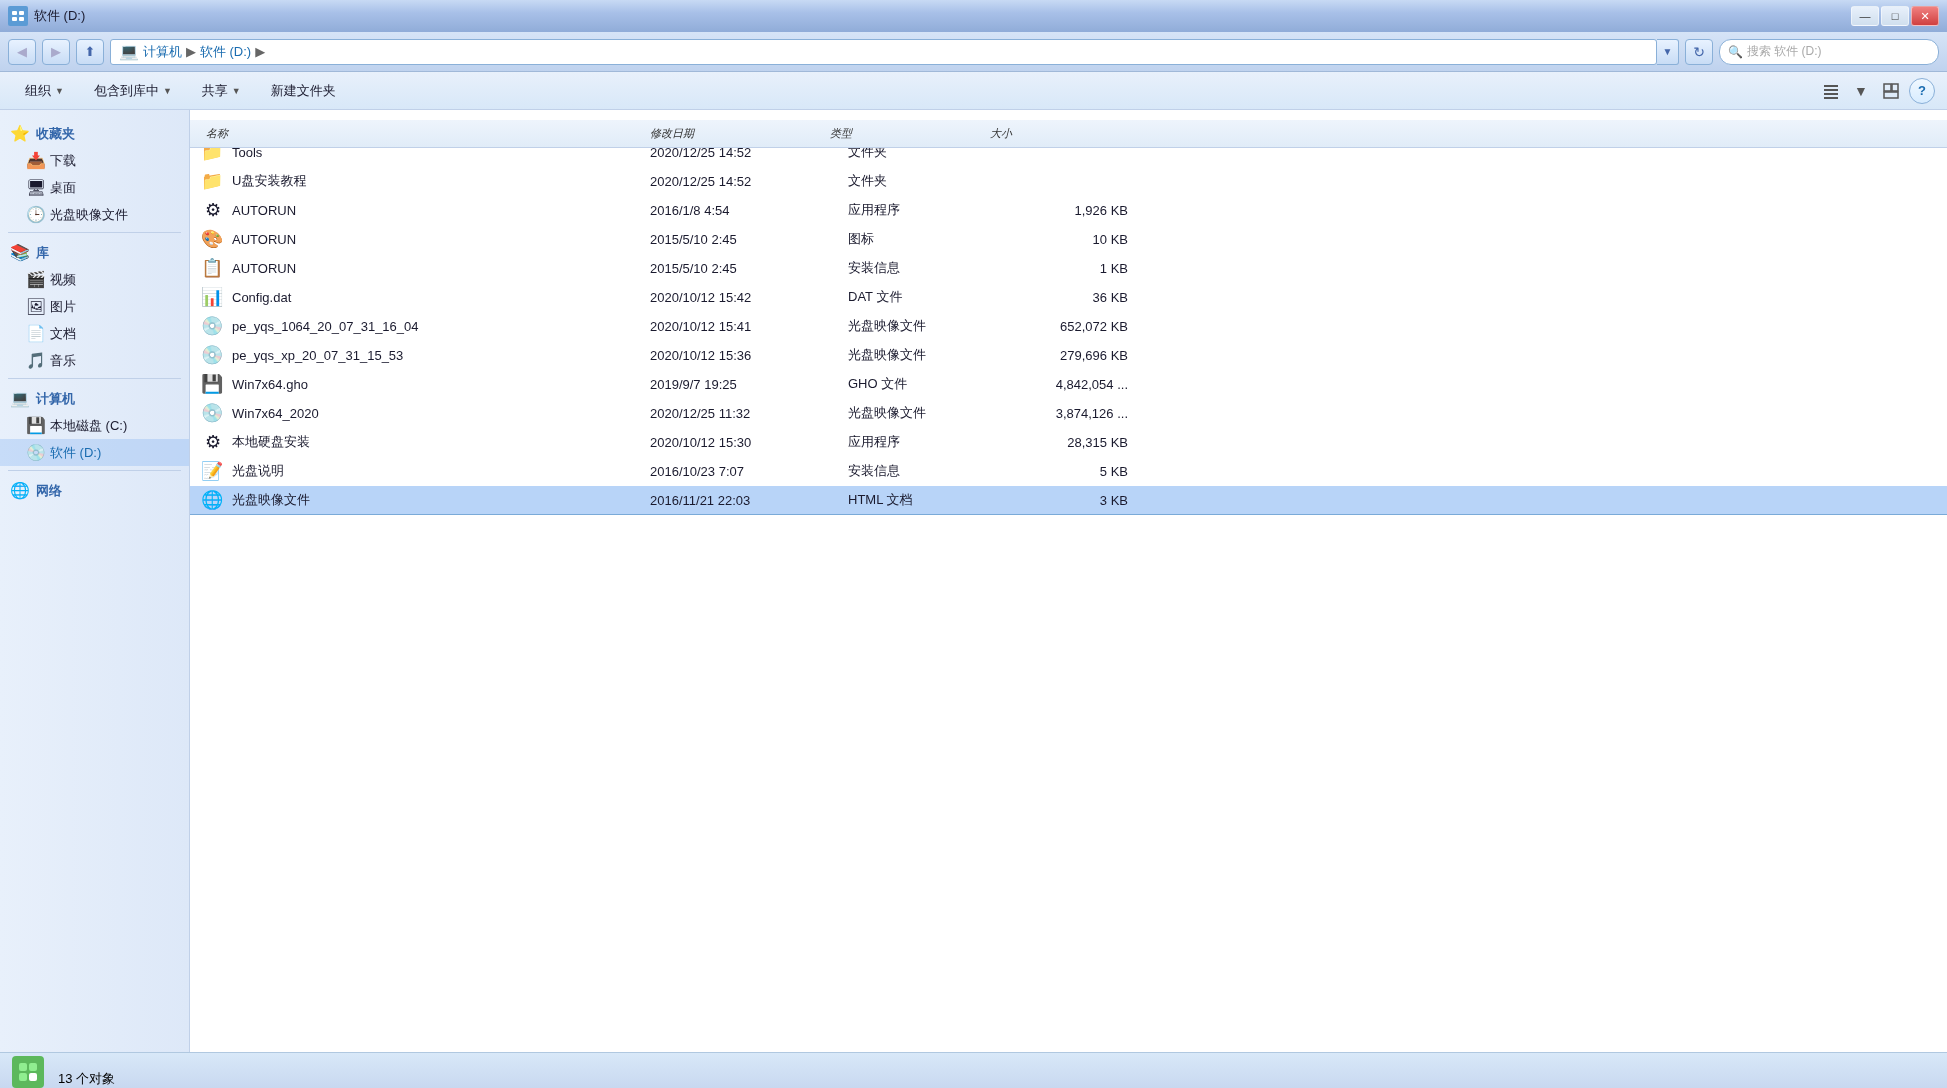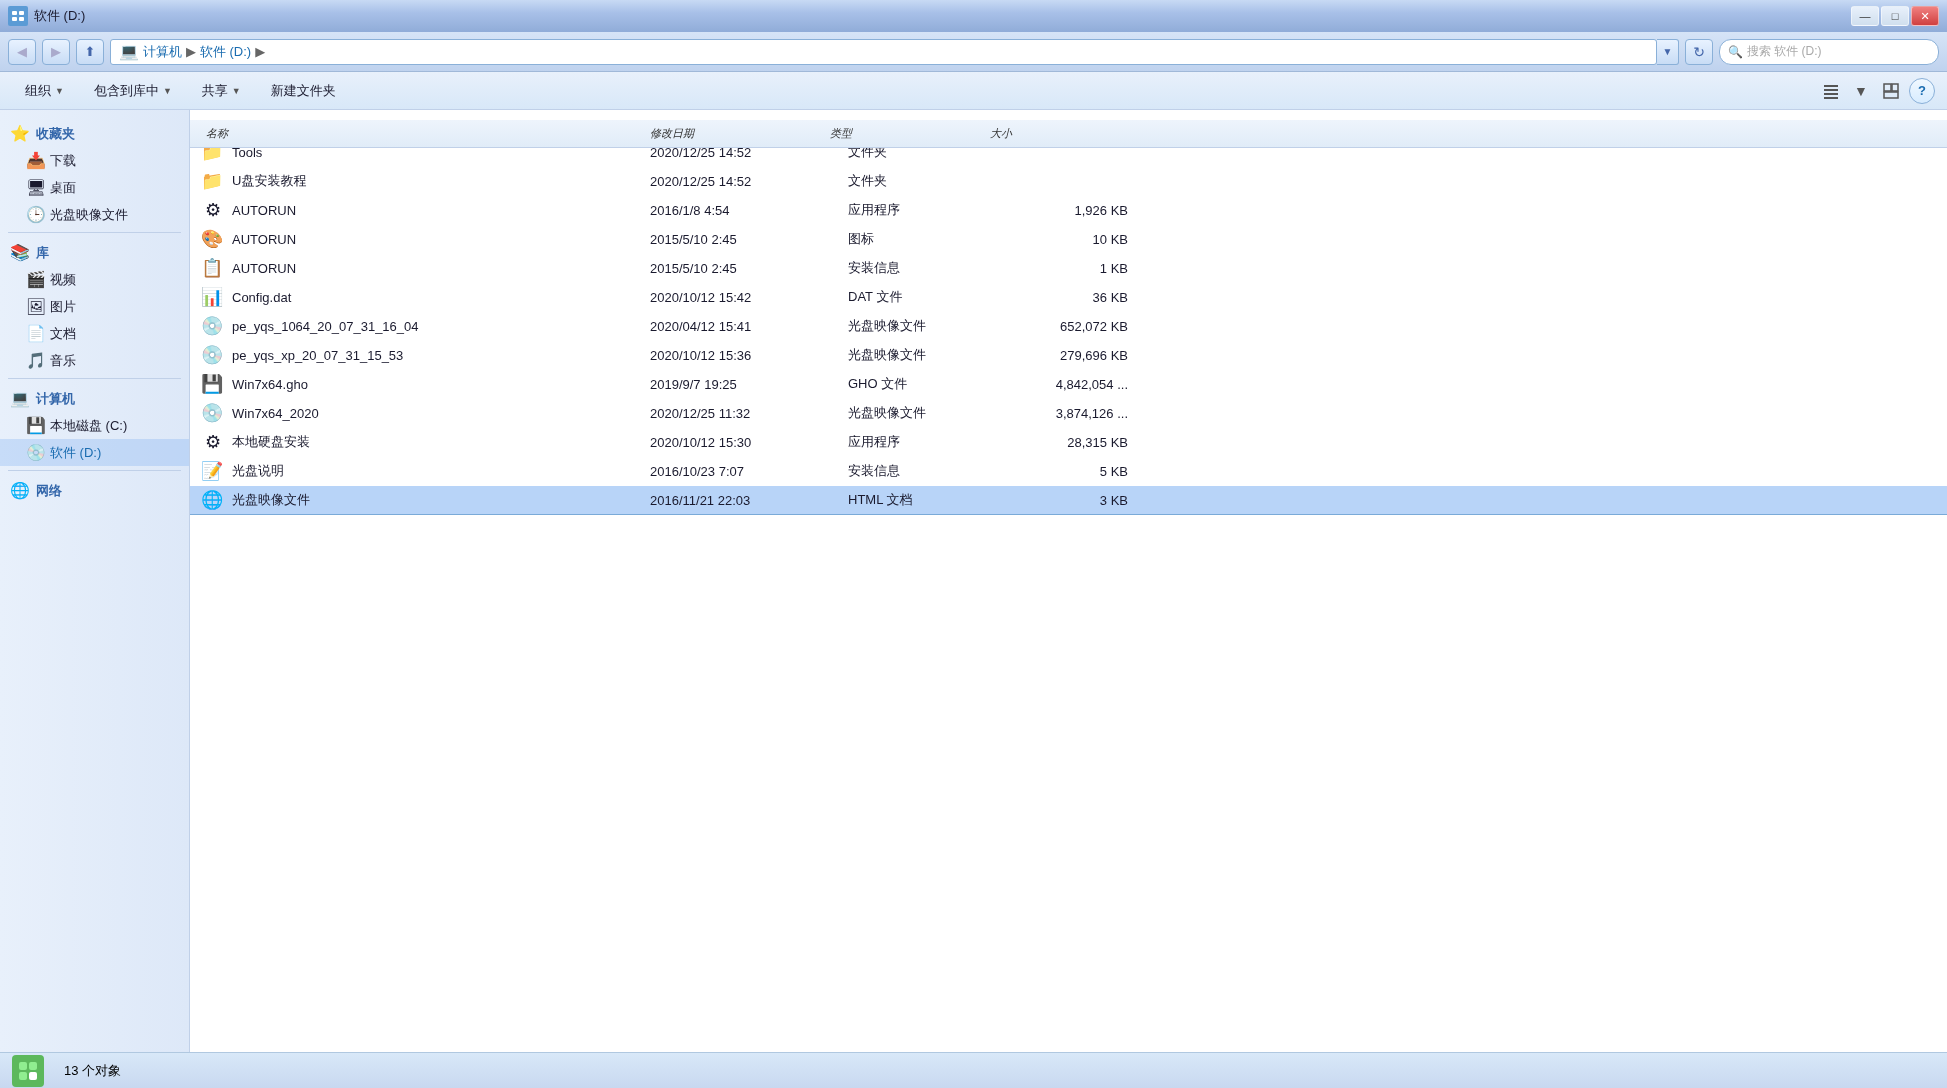--- a/index.html
+++ b/index.html
@@ -238,23 +238,23 @@
     .file-date { width: 180px; }
     .file-type { width: 160px; margin-left: 18px; }
     .file-size { width: 140px; text-align: right; padding-right: 20px; }
 
     
     .statusbar {
       height: 36px;
       background: linear-gradient(to bottom, #d8e8f8, #c8d8f0);
       border-top: 1px solid #b0c8e0;
       display: flex;
-      align-items: center;
+      align-items: flex-end;
       padding: 0 12px;
-      gap: 20px;
+      gap: 14px;
       font-size: 13px;
     }
     .status-icon {
       width: 32px; height: 32px;
       background: #5cb85c;
       border-radius: 4px;
       display: flex; align-items: center; justify-content: center;
       color: white; font-size: 18px;
     }
   </style>
@@ -480,21 +480,21 @@
     </div>
     <div class="file-date">2020/10/12 15:42</div>
     <div class="file-type">DAT 文件</div>
     <div class="file-size">36 KB</div>
   </div>
         <div class="file-row">
     <div class="file-name">
       <span class="file-icon" style="font-size:18px;">💿</span>
       <span>pe_yqs_1064_20_07_31_16_04</span>
     </div>
-    <div class="file-date">2020/04/12 15:41</div>
+    <div class="file-date">2020/10/12 15:41</div>
     <div class="file-type">光盘映像文件</div>
     <div class="file-size">652,072 KB</div>
   </div>
         <div class="file-row">
     <div class="file-name">
       <span class="file-icon" style="font-size:18px;">💿</span>
       <span>pe_yqs_xp_20_07_31_15_53</span>
     </div>
     <div class="file-date">2020/10/12 15:36</div>
     <div class="file-type">光盘映像文件</div>

